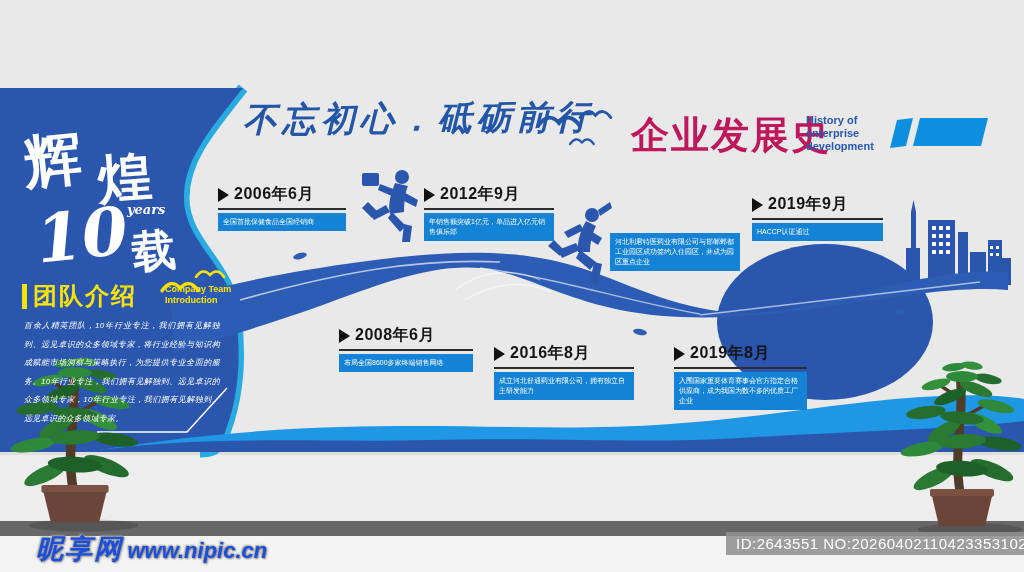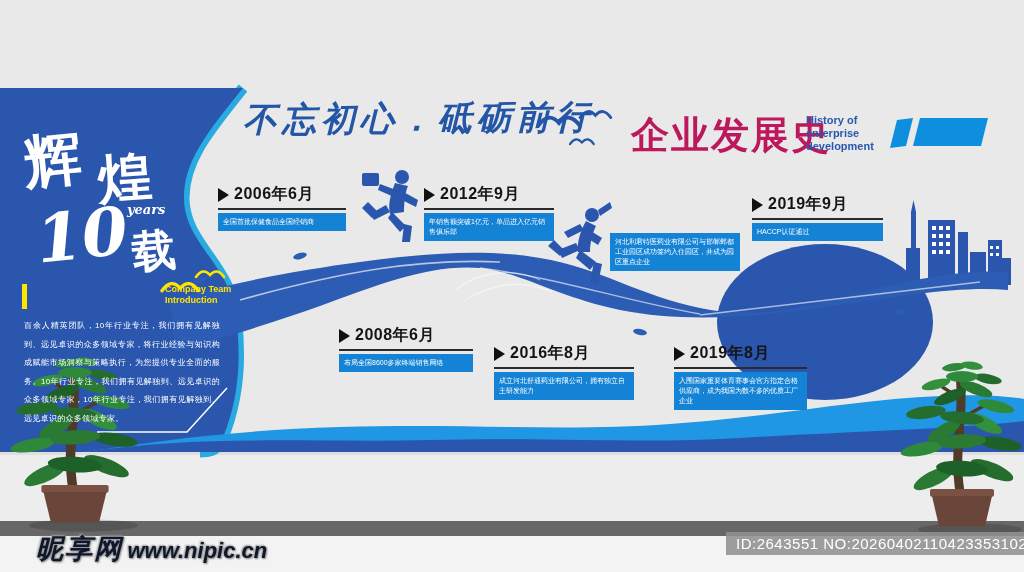--- a/index.html
+++ b/index.html
@@ -16,33 +16,33 @@
   .hl{position:absolute;color:#ffffff;font-family:"DejaVu Serif",serif;font-weight:bold;}
   .hl-c1{left:24px;top:122px;font-size:58px;transform:rotate(-6deg);}
   .hl-c2{left:98px;top:143px;font-size:54px;transform:rotate(-4deg);}
   .hl-num{left:36px;top:196px;font-size:66px;font-style:italic;transform:rotate(-6deg);}
   .hl-years{left:127px;top:202px;font-size:13px;font-style:italic;}
   .hl-c3{left:132px;top:222px;font-size:44px;transform:rotate(-5deg);}
   .team-bar{position:absolute;left:22px;top:284px;width:5px;height:25px;background:#ffe400;}
   .team-title{position:absolute;left:33px;top:280px;font-size:24px;font-weight:bold;color:#ffe400;letter-spacing:2px;}
   .team-en{position:absolute;left:141px;top:284px;width:80px;font-size:9px;font-weight:bold;line-height:11px;color:#ffe400;margin-left:24px;}
   .team-par{position:absolute;left:24px;top:317px;width:196px;font-size:8px;line-height:18.5px;
-    letter-spacing:.3px;color:#ffffff;text-align:justify;}
+    letter-spacing:.3px;color:#ffffff;text-align:justify;font-style:italic;}
 
   
   .tl{position:absolute;}
   .tl-head{display:flex;align-items:center;border-bottom:2px solid #2b2b2b;padding-bottom:3px;}
   .tri{width:0;height:0;border-left:11px solid #111;border-top:7px solid transparent;
     border-bottom:7px solid transparent;margin-right:5px;flex:0 0 auto;}
   .tl-date{font-size:16px;font-weight:bold;color:#141414;letter-spacing:.5px;white-space:nowrap;}
   .tl-box{margin-top:3px;background:#1483d6;color:#ffffff;font-size:7px;line-height:10px;
     padding:4px 5px;letter-spacing:0;}
 
   
-  .wm{position:absolute;left:36px;top:531px;color:#0f172a;font-weight:bold;font-style:italic;
+  .wm{position:absolute;left:36px;top:531px;color:#1d4ed8;font-weight:bold;font-style:italic;
     text-shadow:0 0 2px #9a9a9a,1px 1px 2px #8a8a8a,-1px -1px 2px #aaaaaa;white-space:nowrap;}
   .wm-name{font-size:27px;letter-spacing:2px;}
   .wm-url{font-size:22px;}
   .idbox{position:absolute;left:726px;top:532px;background:rgba(145,145,145,.88);color:#ffffff;
     font-size:15px;padding:3px 10px;letter-spacing:.5px;white-space:nowrap;}
 </style>
 </head>
 <body>
 
 <div class="canvas">
@@ -188,20 +188,21 @@
   <div class="title-zh">企业发展史</div>
   <div class="title-en">History of enterprise development</div>
 
   <div class="hl hl-c1">辉</div>
   <div class="hl hl-c2">煌</div>
   <div class="hl hl-num">10</div>
   <div class="hl hl-years">years</div>
   <div class="hl hl-c3">载</div>
 
   <div class="team-bar"></div>
+  <div class="team-title">团队介绍</div>
   <div class="team-en">Company Team Introduction</div>
   <div class="team-par">百余人精英团队，10年行业专注，我们拥有见解独到、远见卓识的众多领域专家，将行业经验与知识构成赋能市场洞察与策略执行，为您提供专业全面的服务。10年行业专注，我们拥有见解独到、远见卓识的众多领域专家，10年行业专注，我们拥有见解独到、远见卓识的众多领域专家。</div>
 
   <div class="tl" style="left:218px;top:184px;width:128px">
     <div class="tl-head">
         <span class="tri"></span>
       <span class="tl-date">2006年6月</span>
       </div>
     <div class="tl-box">全国首批保健食品全国经销商</div>
   </div>

